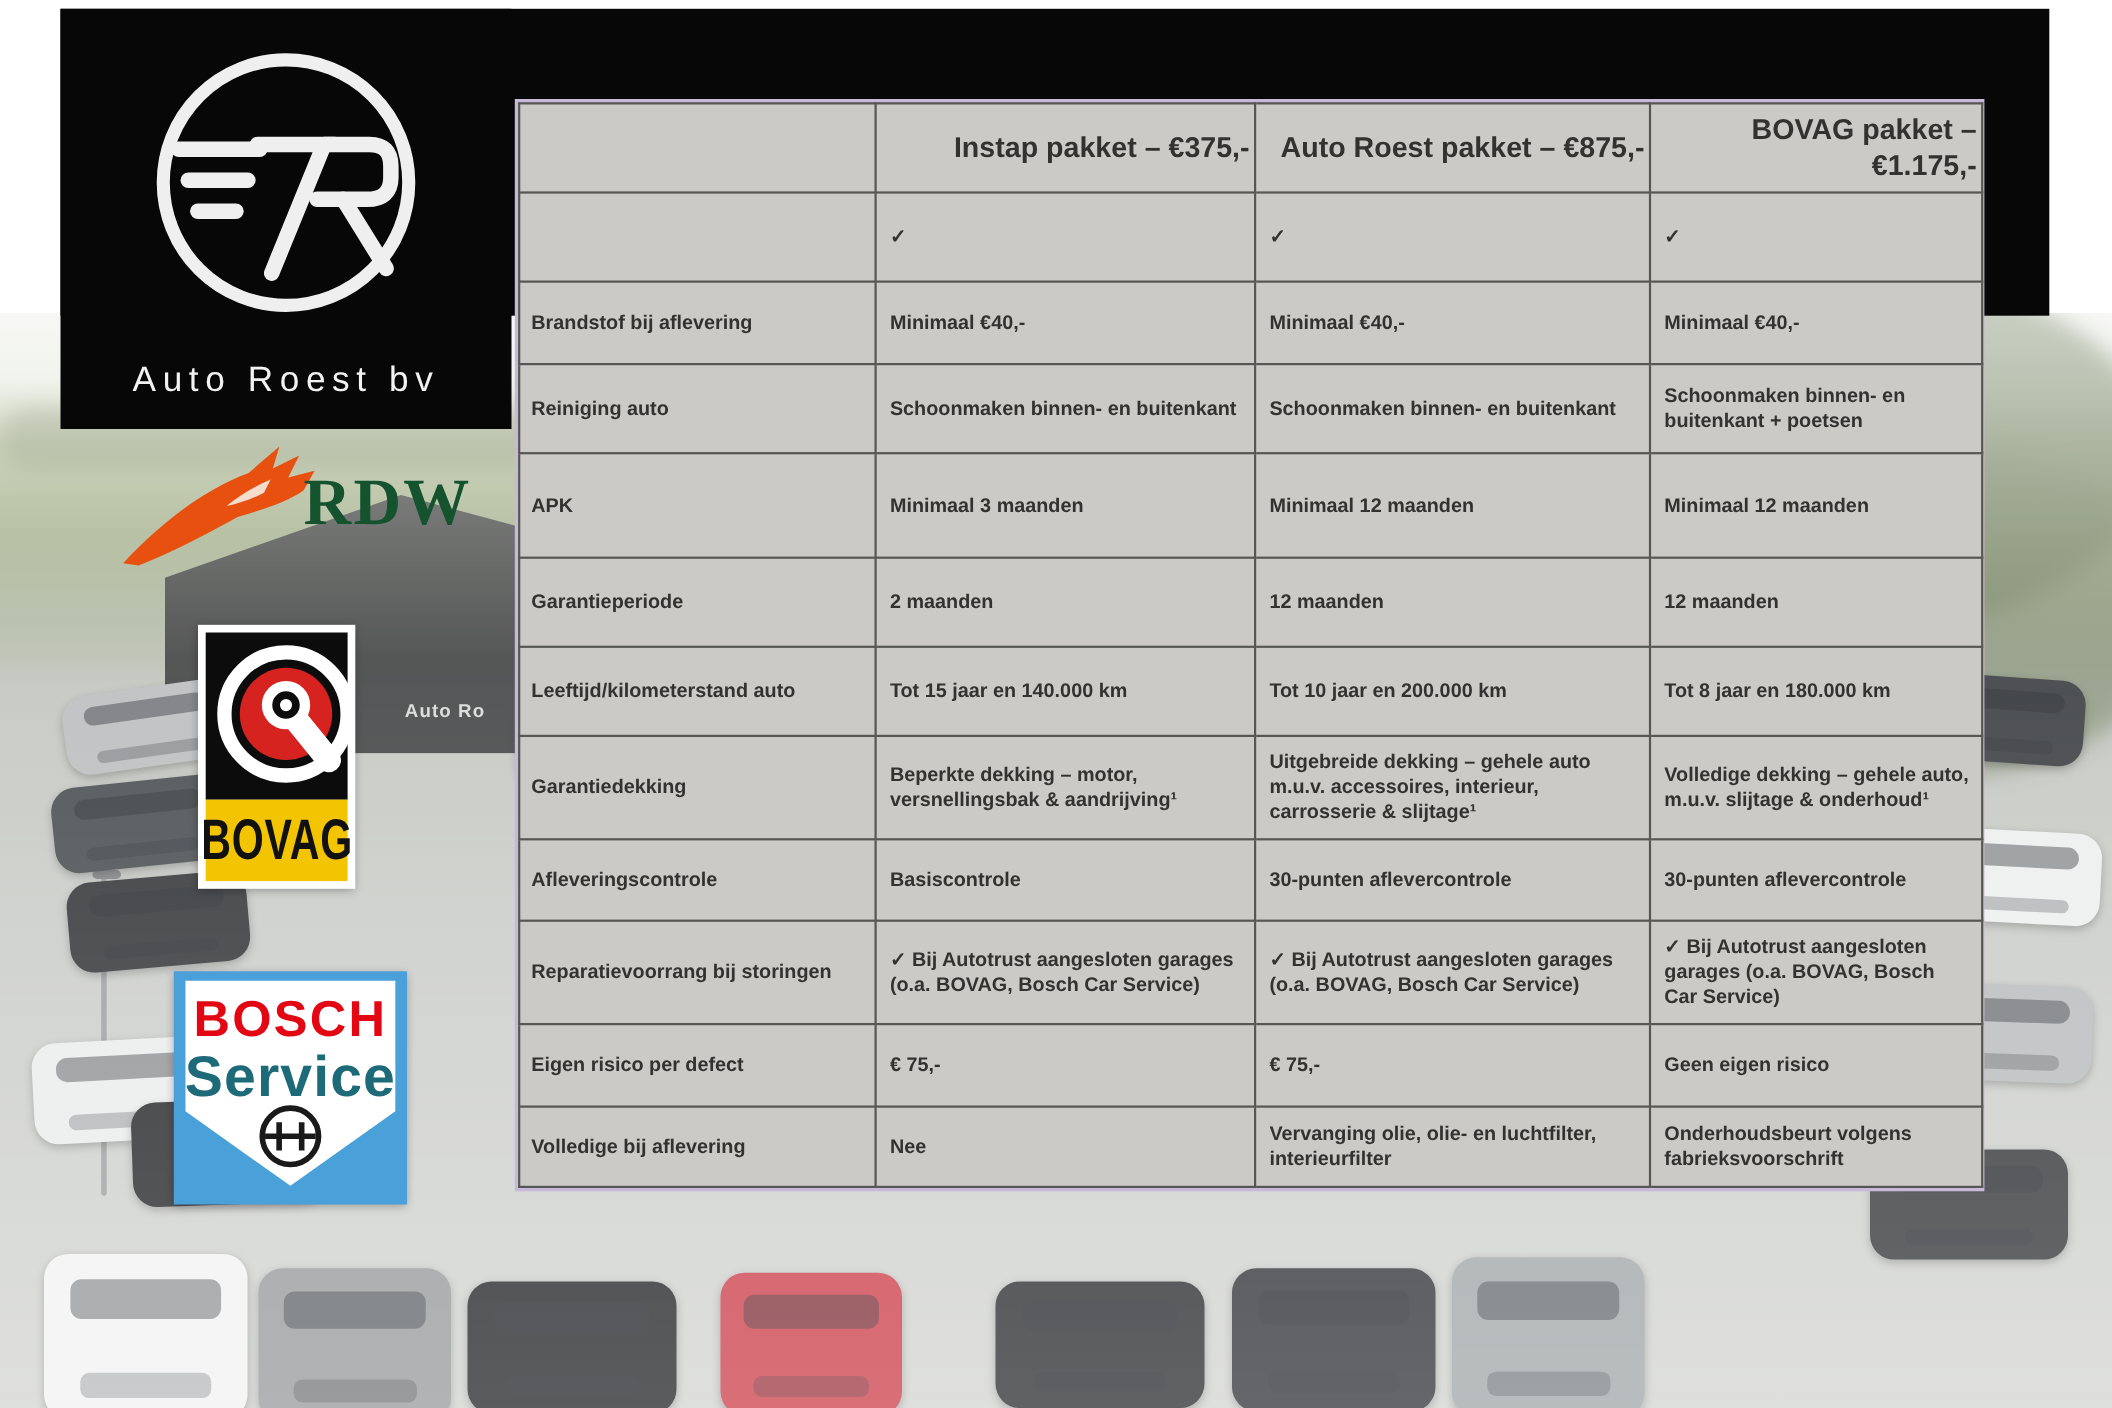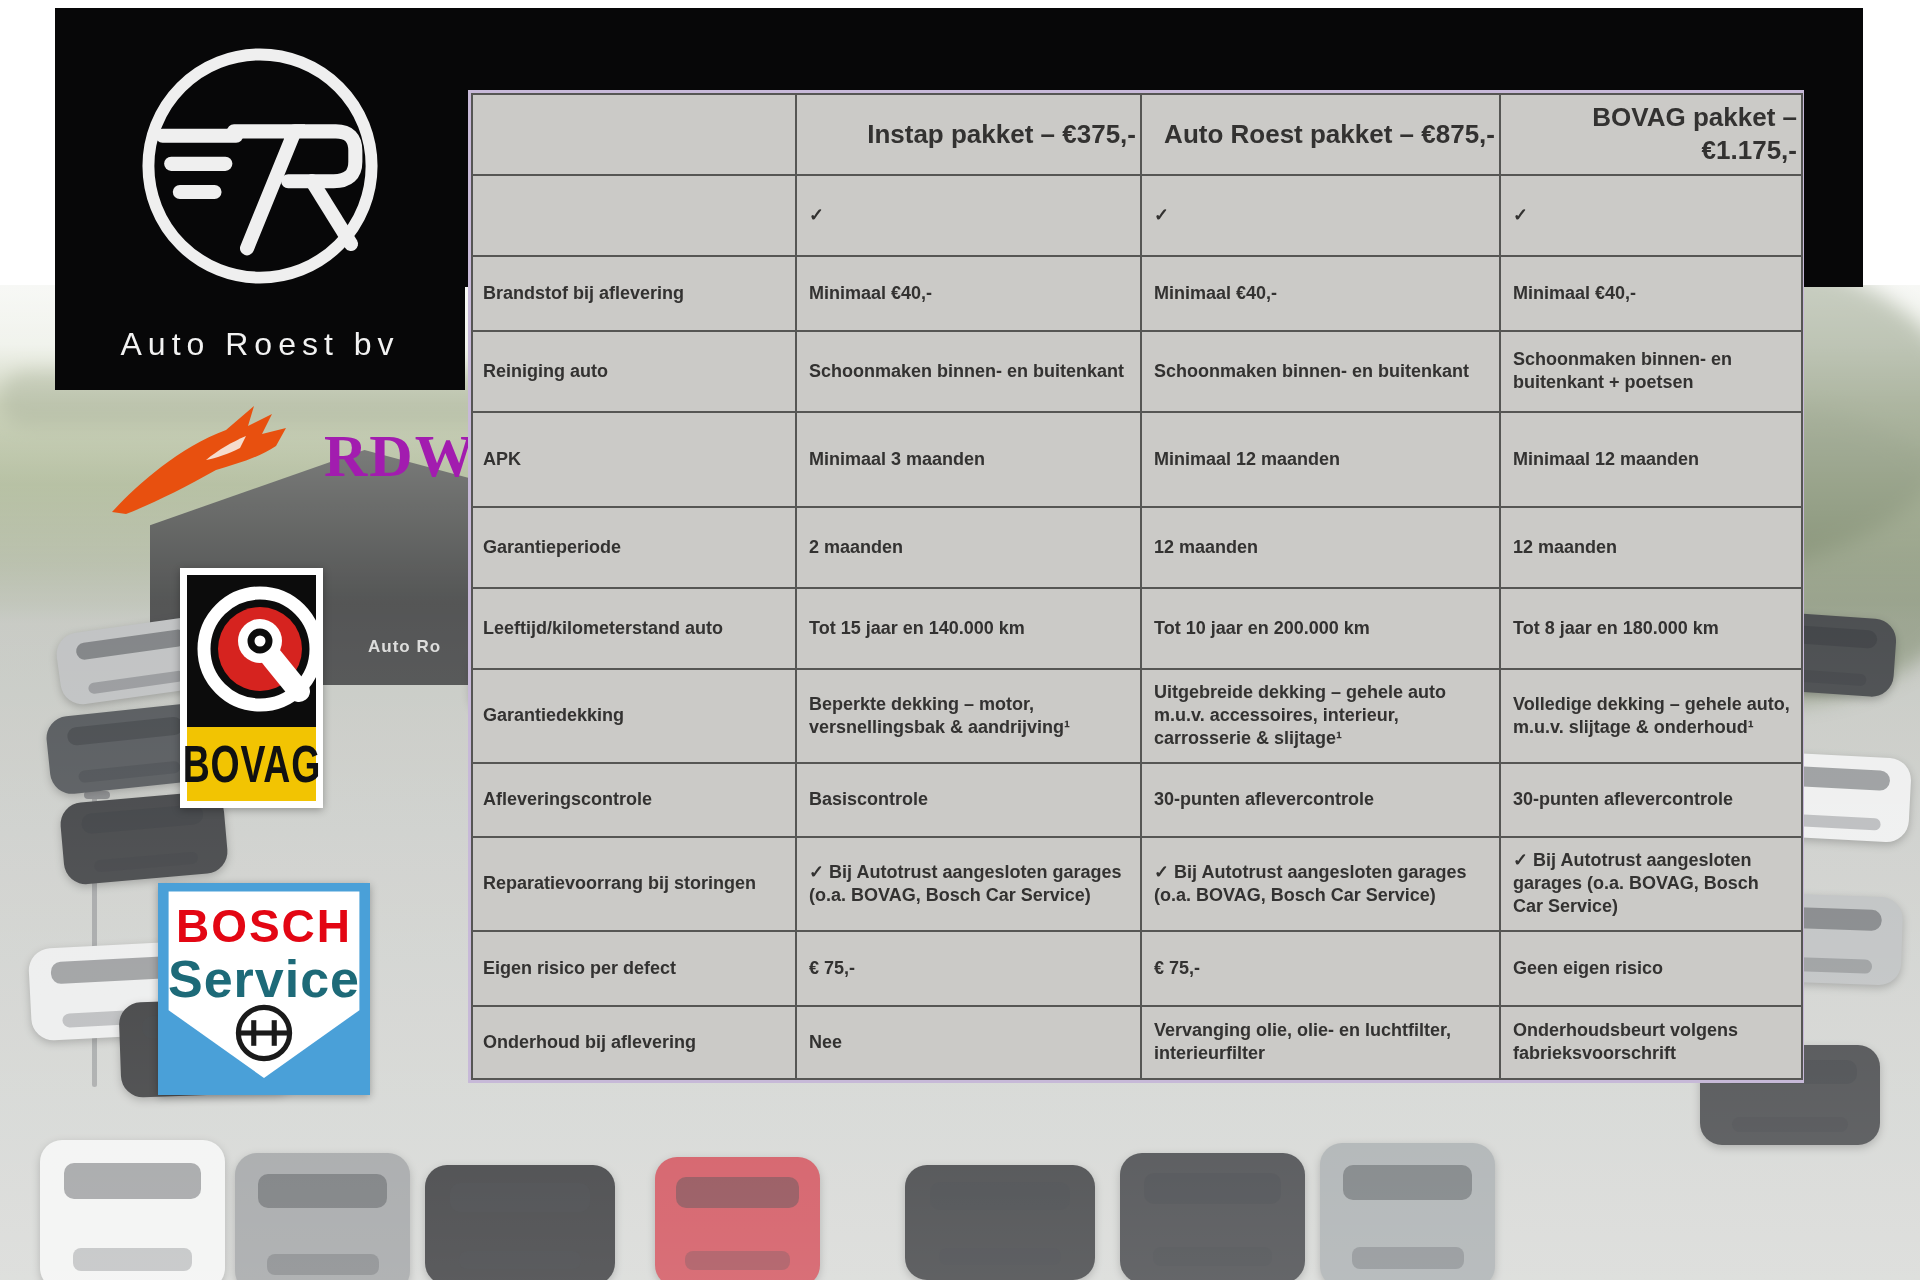--- a/index.html
+++ b/index.html
@@ -29,21 +29,21 @@
 
   
   .band{position:absolute;left:55px;top:8px;width:1808px;height:279px;background:#070708;}
   .logo-box{position:absolute;left:55px;top:8px;width:410px;height:382px;background:#070708;}
   .brand-name{position:absolute;left:0;width:410px;top:318px;text-align:center;color:#f2f2f2;
               font-size:32px;font-weight:normal;letter-spacing:6px;}
 
   
   .rdw{position:absolute;left:108px;top:400px;width:320px;height:120px;}
   .rdw-text{position:absolute;left:168px;top:22px;font-family:"Liberation Serif",serif;
-            font-size:60px;font-weight:bold;color:#a21caf;letter-spacing:2px;margin-left:48px;}
+            font-size:60px;font-weight:bold;color:#14532d;letter-spacing:2px;}
 
   
   .bovag{position:absolute;left:180px;top:568px;width:143px;height:240px;background:#ffffff;
          box-shadow:0 2px 8px rgba(0,0,0,.3);padding:7px;box-sizing:border-box;}
   .bovag-top{position:relative;width:100%;height:152px;background:#0c0c0c;}
   .bovag-bottom{position:relative;width:100%;height:74px;background:#f2c402;display:flex;
                 align-items:center;justify-content:center;}
   .bovag-text{font-size:52px;font-weight:bold;color:#111;transform:scaleX(.72);letter-spacing:1px;}
 
   
@@ -230,21 +230,21 @@
         <td class="val">✓ Bij Autotrust aangesloten garages (o.a. BOVAG, Bosch Car Service)</td>
         <td class="val">✓ Bij Autotrust aangesloten garages (o.a. BOVAG, Bosch Car Service)</td>
       </tr>
       <tr style="height:75px">
         <td class="lbl">Eigen risico per defect</td>
         <td class="val">€ 75,-</td>
         <td class="val">€ 75,-</td>
         <td class="val">Geen eigen risico</td>
       </tr>
       <tr style="height:73px">
-        <td class="lbl">Onderhoud bij aflevering</td>
+        <td class="lbl">Volledige bij aflevering</td>
         <td class="val">Nee</td>
         <td class="val">Vervanging olie, olie- en luchtfilter, interieurfilter</td>
         <td class="val">Onderhoudsbeurt volgens fabrieksvoorschrift</td>
       </tr>
     </tbody>
       </table>
   </div>
 
 </div>
 

